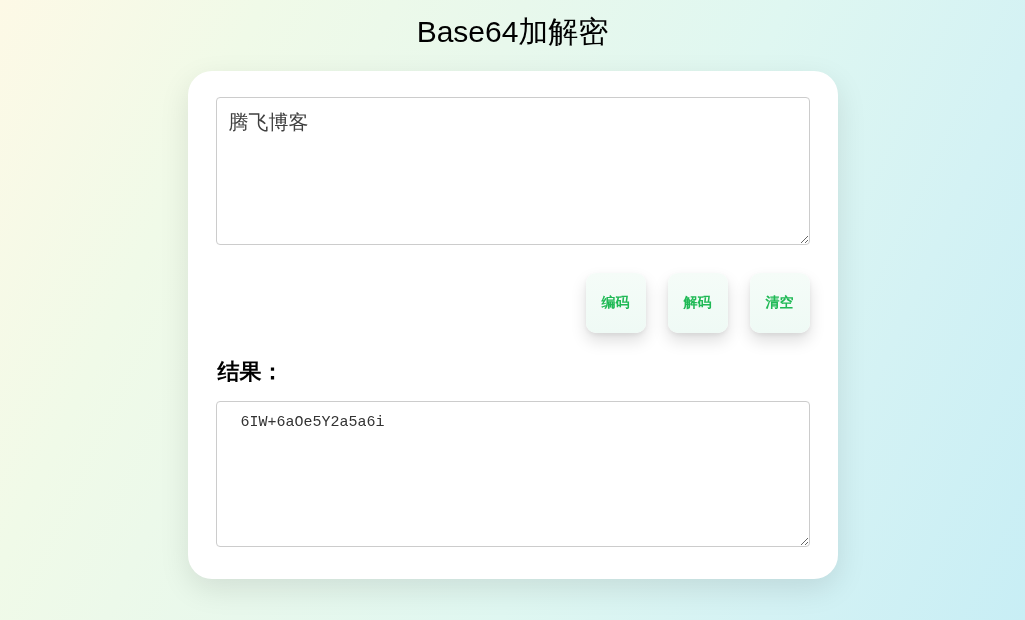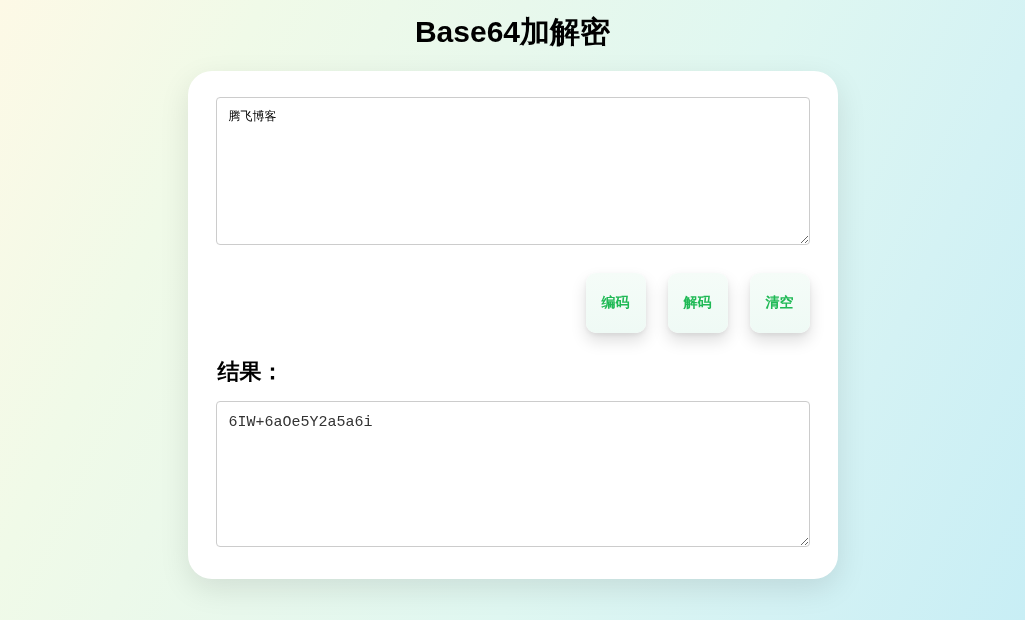--- a/index.html
+++ b/index.html
@@ -16,42 +16,42 @@
     }
     .container {
       width: 100%;
       display: flex;
       flex-direction: column;
       align-items: center;
       padding-top: 12px;
     }
     .page-title {
       font-size: 30px;
-      font-weight: 700;
+      font-weight: 400;
       color: #000;
       margin-bottom: 18px;
     }
     .card {
       width: 650px;
       background: #ffffff;
       border-radius: 24px;
       padding: 26px 28px 28px 28px;
       box-shadow: 0 10px 30px rgba(0,0,0,0.10);
     }
     .textarea-input {
       width: 100%;
       height: 148px;
       border: 1px solid #ccc;
       border-radius: 4px;
       padding: 10px 12px;
-      font-size: 12px;
+      font-size: 20px;
       font-family: inherit;
       resize: both;
       line-height: 1.4;
-      color: #000000;
+      color: #404040;
       outline: none;
     }
     .button-row {
       display: flex;
       justify-content: flex-end;
       gap: 22px;
       margin: 24px 0 24px 0;
     }
     .btn {
       min-width: 58px;
@@ -75,21 +75,21 @@
       font-weight: 700;
       color: #000000;
       margin-bottom: 14px;
       margin-left: 2px;
     }
     .textarea-output {
       width: 100%;
       height: 146px;
       border: 1px solid #ccc;
       border-radius: 4px;
-      padding: 10px 12px;
+      padding: 10px 24px;
       font-size: 15px;
       font-family: "Courier New", monospace;
       resize: both;
       line-height: 1.4;
       color: #333;
       outline: none;
     }
   </style>
 </head>
 <body>

